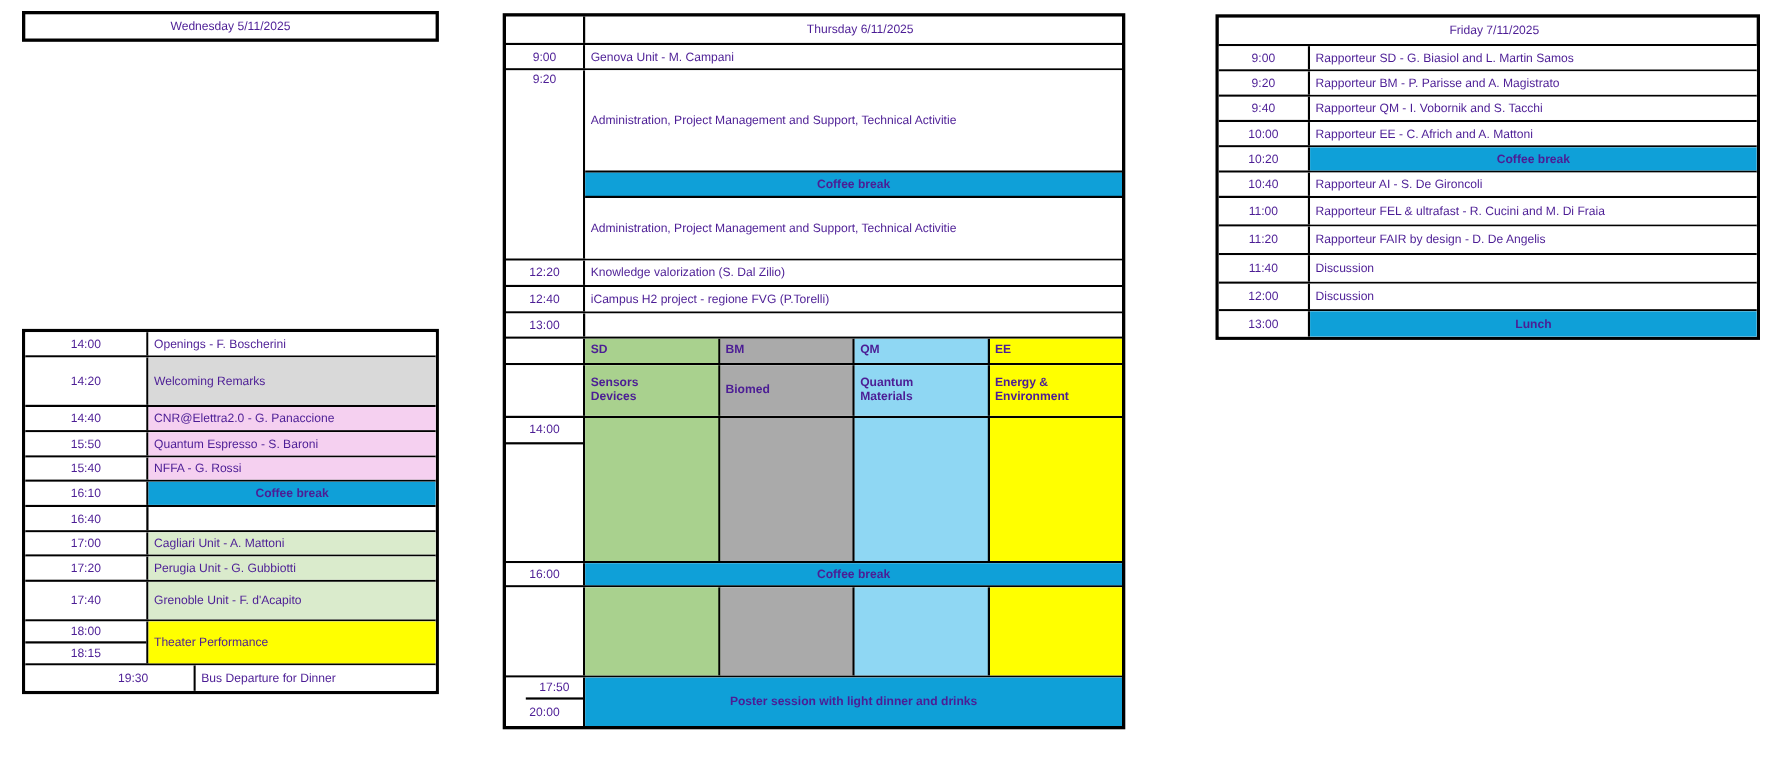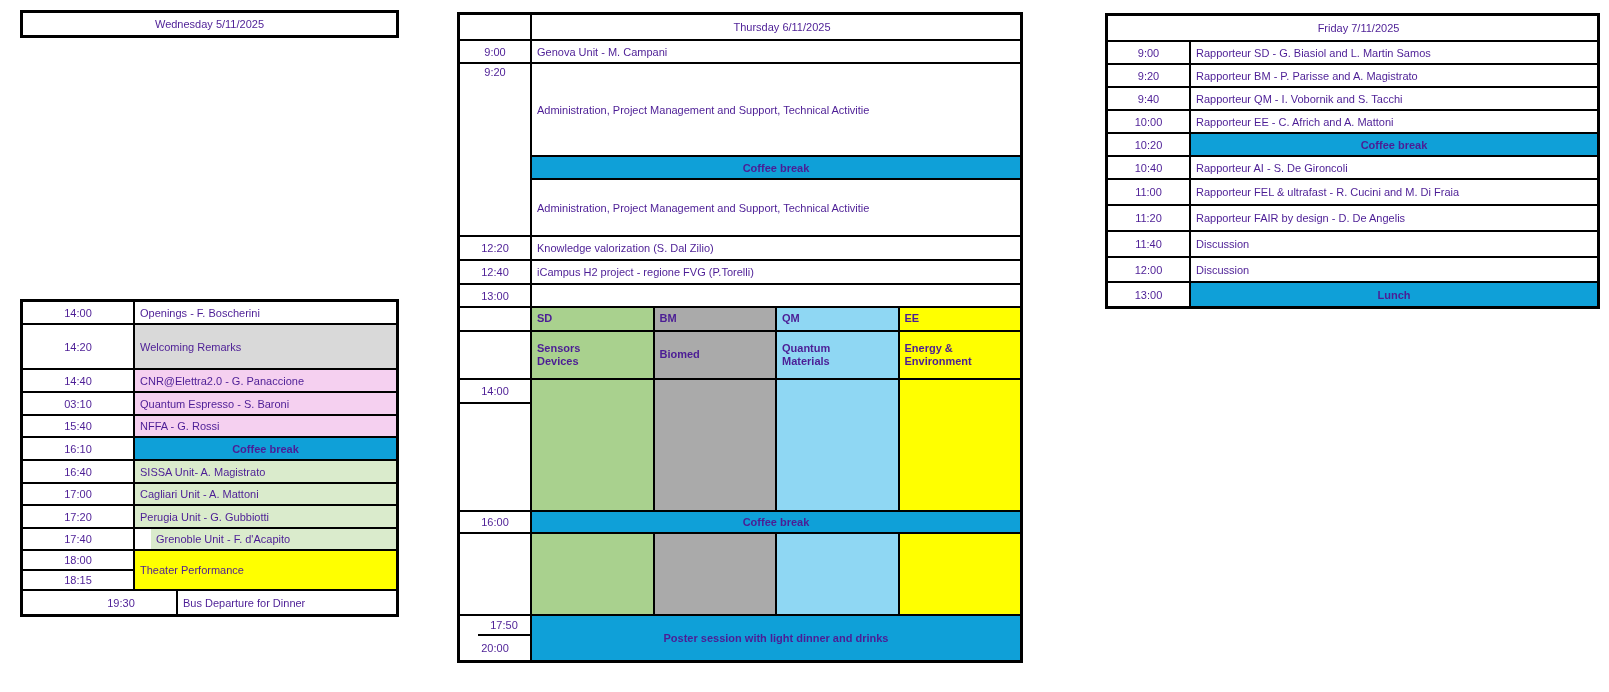--- a/index.html
+++ b/index.html
@@ -68,21 +68,21 @@
       <div class="row" style="height: 23px;">
         <div class="tcol">
           <div class="tcell grow">14:40</div>
         </div>
         <div class="content">
           <div class="ccell grow" style="background: rgb(245, 208, 240);">CNR@Elettra2.0 - G. Panaccione</div>
         </div>
       </div>
       <div class="row" style="height: 23px;">
         <div class="tcol">
-          <div class="tcell grow">03:10</div>
+          <div class="tcell grow">15:50</div>
         </div>
         <div class="content">
           <div class="ccell grow" style="background: rgb(245, 208, 240);">Quantum Espresso - S. Baroni</div>
         </div>
       </div>
       <div class="row" style="height: 22px;">
         <div class="tcol">
           <div class="tcell grow">15:40</div>
         </div>
         <div class="content">
@@ -94,41 +94,38 @@
           <div class="tcell grow">16:10</div>
         </div>
         <div class="content">
           <div class="ccell grow center" style="background: rgb(15, 160, 216);">Coffee break</div>
         </div>
       </div>
       <div class="row" style="height: 23px;">
         <div class="tcol">
           <div class="tcell grow">16:40</div>
         </div>
-        <div class="content">
-          <div class="ccell grow" style="background: rgb(218, 235, 204);">SISSA Unit- A. Magistrato</div>
-        </div>
       </div>
       <div class="row" style="height: 22px;">
         <div class="tcol">
           <div class="tcell grow">17:00</div>
         </div>
         <div class="content">
           <div class="ccell grow" style="background: rgb(218, 235, 204);">Cagliari Unit - A. Mattoni</div>
         </div>
       </div>
       <div class="row" style="height: 23px;">
         <div class="tcol">
           <div class="tcell grow">17:20</div>
         </div>
         <div class="content">
           <div class="ccell grow" style="background: rgb(218, 235, 204);">Perugia Unit - G. Gubbiotti</div>
         </div>
       </div>
-      <div class="row" style="height: 22px; gap: 16px;">
+      <div class="row" style="height: 36px;">
         <div class="tcol">
           <div class="tcell grow">17:40</div>
         </div>
         <div class="content">
           <div class="ccell grow" style="background: rgb(218, 235, 204);">Grenoble Unit - F. d'Acapito</div>
         </div>
       </div>
       <div class="row" style="height: 40px;">
         <div class="tcol">
           <div class="tcell sub" style="height: 20px;">18:00</div>

